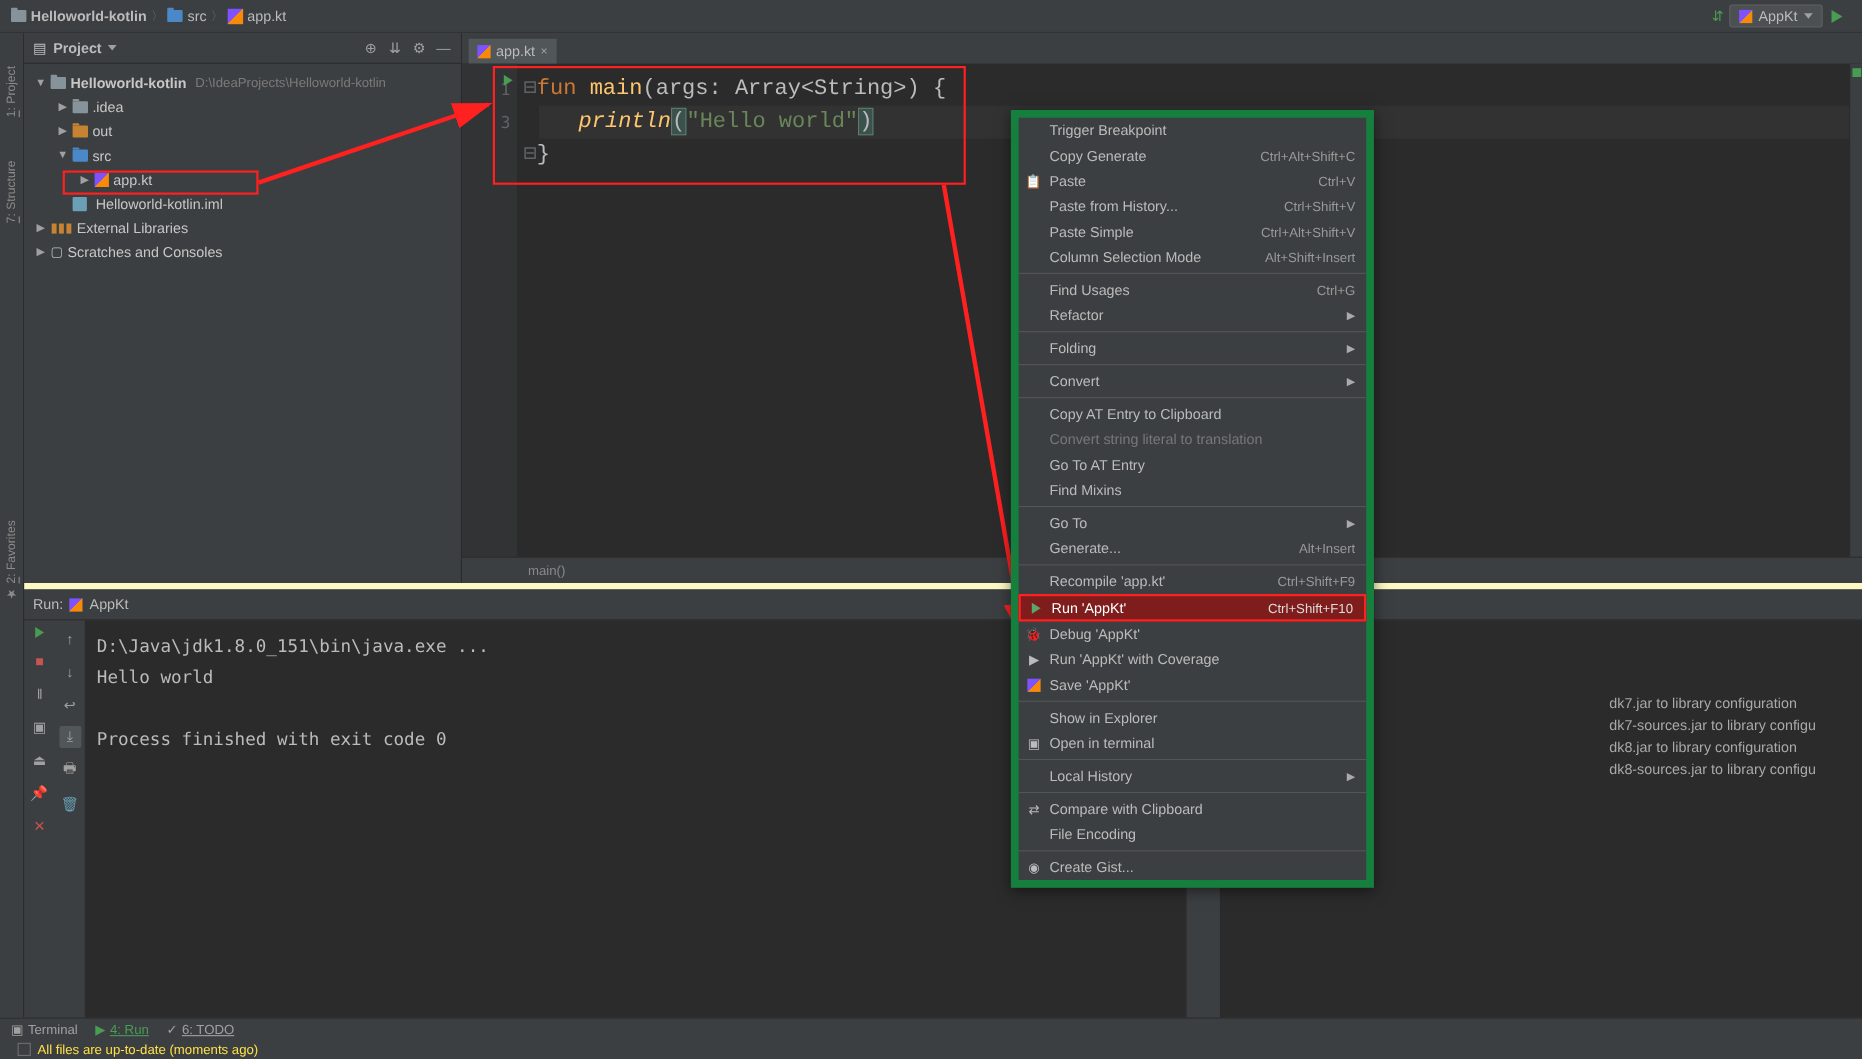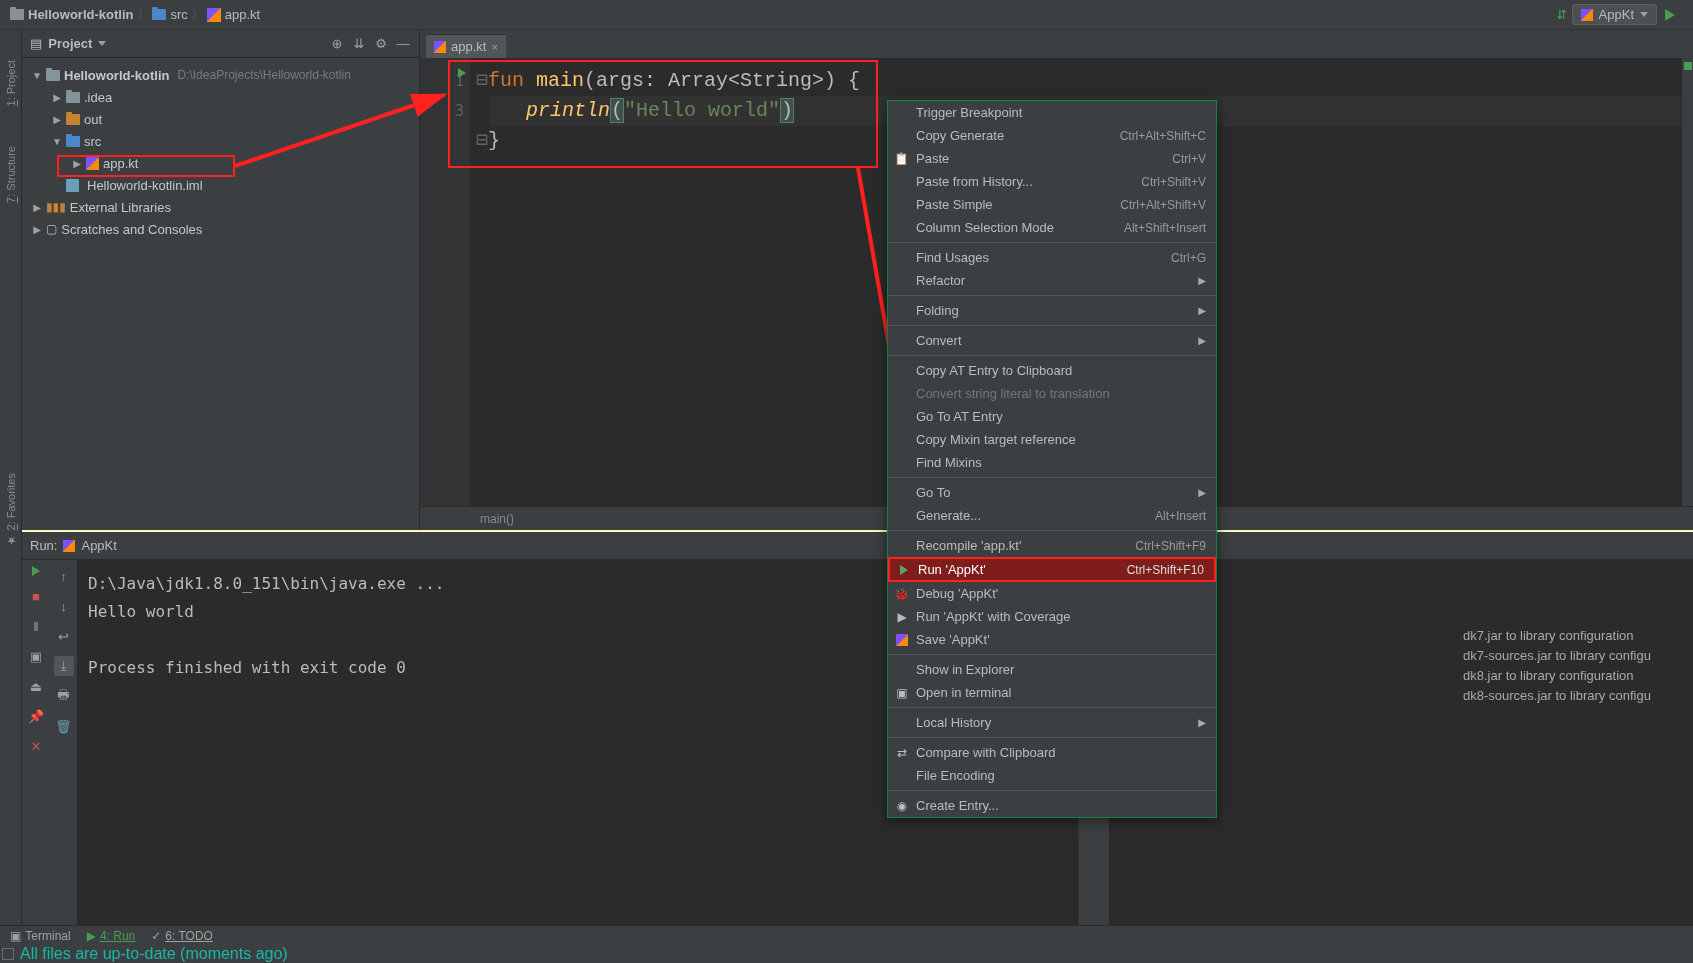--- a/index.html
+++ b/index.html
@@ -44,49 +44,49 @@
 .gutter-col { width:50px; background:#313335; color:#606366; font-family:Consolas,monospace; font-size:15px; text-align:right; padding:8px 6px 0 0; line-height:30px; position:relative; }
 .gutter-play { position:absolute; left:38px; top:10px; }
 .code-area { flex:1; font-family:Consolas,"Courier New",monospace; font-size:20px; line-height:30px; padding:8px 0 0 20px; position:relative; }
 .kw { color:#cc7832; }
 .fn { color:#ffc66d; }
 .fn-italic { color:#ffc66d; font-style:italic; }
 .str { color:#6a8759; }
 .bracket-hl { background:#3b514d; border:1px solid #5e7a6a; }
 .caret-line { background:#323232; }
 .editor-footer { height:24px; background:#3c3f41; border-top:1px solid #2b2b2b; padding-left:60px; display:flex; align-items:center; color:#888; font-size:12px; }
-.bottom-split { display:flex; height:395px; border-top:2px solid #fef9c3; }
+.bottom-split { display:flex; height:395px; border-top:6px solid #fef9c3; }
 .run-panel { flex:1; display:flex; flex-direction:column; background:#2b2b2b; }
 .run-header { height:28px; background:#3c3f41; border-bottom:1px solid #2b2b2b; display:flex; align-items:center; padding:0 8px; gap:6px; }
 .run-content { flex:1; display:flex; }
 .run-tool-col { width:28px; background:#3c3f41; display:flex; flex-direction:column; align-items:center; padding-top:6px; gap:10px; }
 .run-tool-col2 { width:28px; background:#3c3f41; display:flex; flex-direction:column; align-items:center; padding-top:6px; gap:10px; border-right:1px solid #2b2b2b; }
 .tool-btn { width:20px; height:20px; display:flex; align-items:center; justify-content:center; color:#a0a0a0; cursor:pointer; font-size:13px; }
 .tool-btn.stop { color:#c75450; }
 .tool-btn.sel { background:#515658; border-radius:2px; }
 .console { flex:1; font-family:Consolas,monospace; font-size:16px; color:#bbbbbb; padding:10px; line-height:28px; }
 .event-panel { width:615px; background:#2b2b2b; display:flex; flex-direction:column; border-left:1px solid #323232; }
 .event-header { height:28px; background:#3c3f41; border-bottom:1px solid #2b2b2b; display:flex; align-items:center; padding:0 10px; }
 .event-body { flex:1; display:flex; }
 .event-tool-col { width:30px; background:#3c3f41; display:flex; flex-direction:column; align-items:center; padding-top:6px; gap:10px; }
 .event-list { flex:1; padding:10px; font-size:13px; color:#a9a9a9; line-height:20px; }
 .event-line { white-space:nowrap; }
 .event-link { color:#5394ec; text-decoration:underline; cursor:pointer; }
-.context-menu { position:absolute; left:887px; top:100px; width:330px; background:#3c3f41; border:1px solid #15803d; box-shadow:0 3px 12px rgba(0,0,0,0.5); z-index:1000; font-size:13px; }
+.context-menu { position:absolute; left:919px; top:100px; width:330px; background:#3c3f41; border:7px solid #15803d; box-shadow:0 3px 12px rgba(0,0,0,0.5); z-index:1000; font-size:13px; }
 .menu-item { display:flex; align-items:center; height:23px; padding:0 10px 0 28px; position:relative; cursor:pointer; }
 .menu-item.highlighted { background:#7f1d1d; color:#fff; border:2px solid #ff2020; height:25px; }
 .menu-item.disabled { color:#777; cursor:default; }
 .menu-item .shortcut { margin-left:auto; color:#999; font-size:12px; }
 .menu-item.highlighted .shortcut { color:#ddd; }
 .menu-item .sub-arrow { margin-left:auto; font-size:10px; color:#aaa; }
 .menu-item .micon { position:absolute; left:6px; width:16px; height:16px; display:flex; align-items:center; justify-content:center; font-size:12px; }
 .menu-sep { height:1px; background:#555; margin:3px 0; }
 .bottom-bar { height:20px; background:#3c3f41; border-top:1px solid #2b2b2b; display:flex; align-items:center; padding:0 10px; gap:16px; font-size:12px; }
 .bottom-bar .bitem { display:flex; align-items:center; gap:4px; cursor:pointer; color:#a0a0a0; }
-.status-bar { height:18px; background:#3c3f41; display:flex; align-items:center; padding:0 2px; font-size:16px; color:#14b8a6; }
+.status-bar { height:18px; background:#3c3f41; display:flex; align-items:center; padding:0 16px; font-size:12px; color:#fde047; }
 .checkbox { width:12px; height:12px; border:1px solid #6e6e6e; display:inline-block; }
 svg.arrow-overlay { position:absolute; top:0; left:0; pointer-events:none; z-index:500; }
 .iml-icon { width:13px; height:13px; background:#6a9fb5; display:inline-block; border-radius:1px; }
 .lib-icon { display:inline-block; font-size:12px; }
 .gear { font-size:14px; }
 </style>
 </head>
 <body>
 
 <div class="nav-bar">
@@ -341,23 +341,20 @@
   <div class="menu-item">
       <span>Copy AT Entry to Clipboard</span>
     </div>
   <div class="menu-item disabled">
       <span>Convert string literal to translation</span>
     </div>
   <div class="menu-item">
       <span>Go To AT Entry</span>
     </div>
   <div class="menu-item">
-      <span>Copy Mixin target reference</span>
-    </div>
-  <div class="menu-item">
       <span>Find Mixins</span>
     </div>
   <div class="menu-sep"></div>
   <div class="menu-item">
       <span>Go To</span>
       <span class="sub-arrow">▶</span>
     </div>
   <div class="menu-item">
       <span>Generate...</span>
       <span class="shortcut">Alt+Insert</span>
@@ -405,21 +402,21 @@
   <div class="menu-item">
       <span class="micon">⇄</span>
       <span>Compare with Clipboard</span>
     </div>
   <div class="menu-item">
       <span>File Encoding</span>
     </div>
   <div class="menu-sep"></div>
   <div class="menu-item">
       <span class="micon">◉</span>
-      <span>Create Entry...</span>
+      <span>Create Gist...</span>
     </div>
 </div>
 
 <div class="highlight-box" style="left:57px; top:155px; width:178px; height:22px;"></div>
 <div class="highlight-box" style="left:448px; top:60px; width:430px; height:108px;"></div>
 
 <svg class="arrow-overlay" width="1693" height="963">
   <defs>
     <marker id="ah" markerWidth="10" markerHeight="10" refX="8" refY="3" orient="auto">
       <path d="M0,0 L0,6 L9,3 z" fill="#ff2020"></path>

